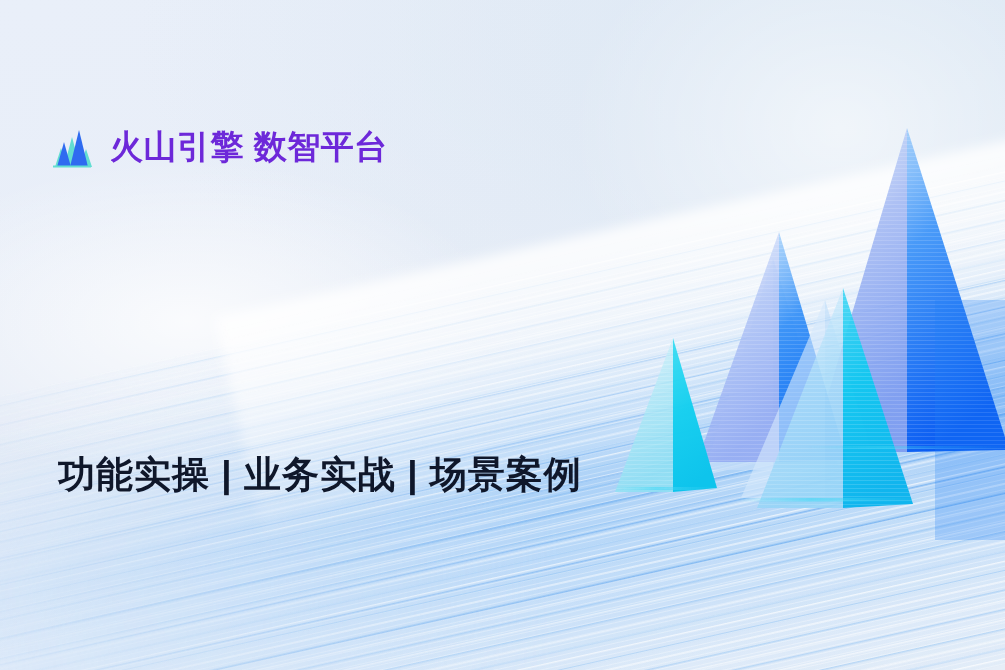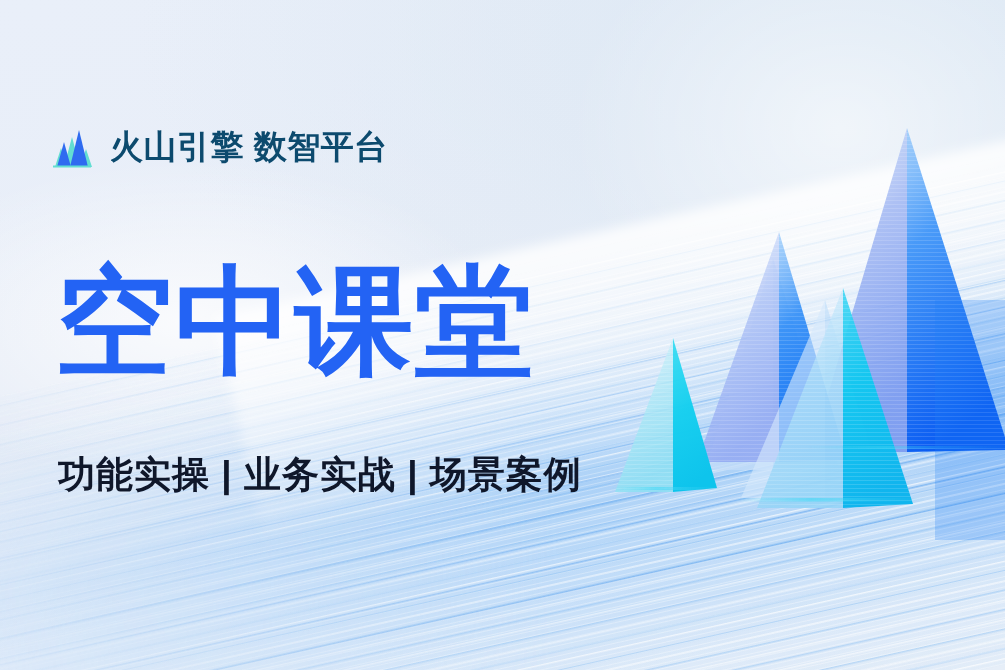--- a/index.html
+++ b/index.html
@@ -134,21 +134,21 @@
     left: 48px;
     top: 124px;
     display: flex;
     align-items: center;
     gap: 14px;
   }
   .brand-mark { width: 48px; height: 44px; display: block; }
   .brand-name {
     font-size: 33px;
     font-weight: 700;
-    color: #0c4a6e;
+    color: #6d28d9;
     letter-spacing: 0.5px;
     line-height: 1;
     white-space: nowrap;
   }
 
   
   .headline {
     position: absolute;
     left: 55px;
     top: 262px;
@@ -315,17 +315,16 @@
 
         <polygon points="9,43 16,18 23,43" fill="#2f6bf0"></polygon>
         <polygon points="22,43 31,6 40,43" fill="#2f6bf0"></polygon>
 
         <rect x="5" y="41.5" width="38" height="2" fill="#63ded2"></rect>
       </svg>
     </span>
     <span class="brand-name">火山引擎 数智平台</span>
   </div>
 
-  <div class="headline">空中课堂</div>
 
   <div class="subtitle">功能实操 | 业务实战 | 场景案例</div>
 
 </div>
 
 </body></html>

